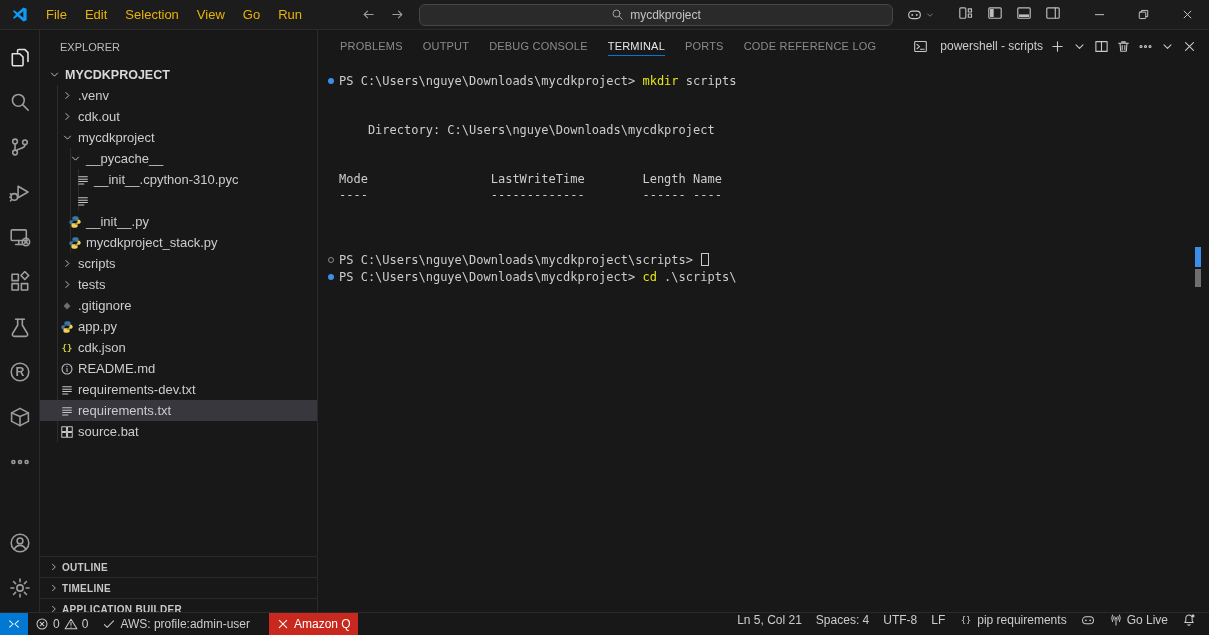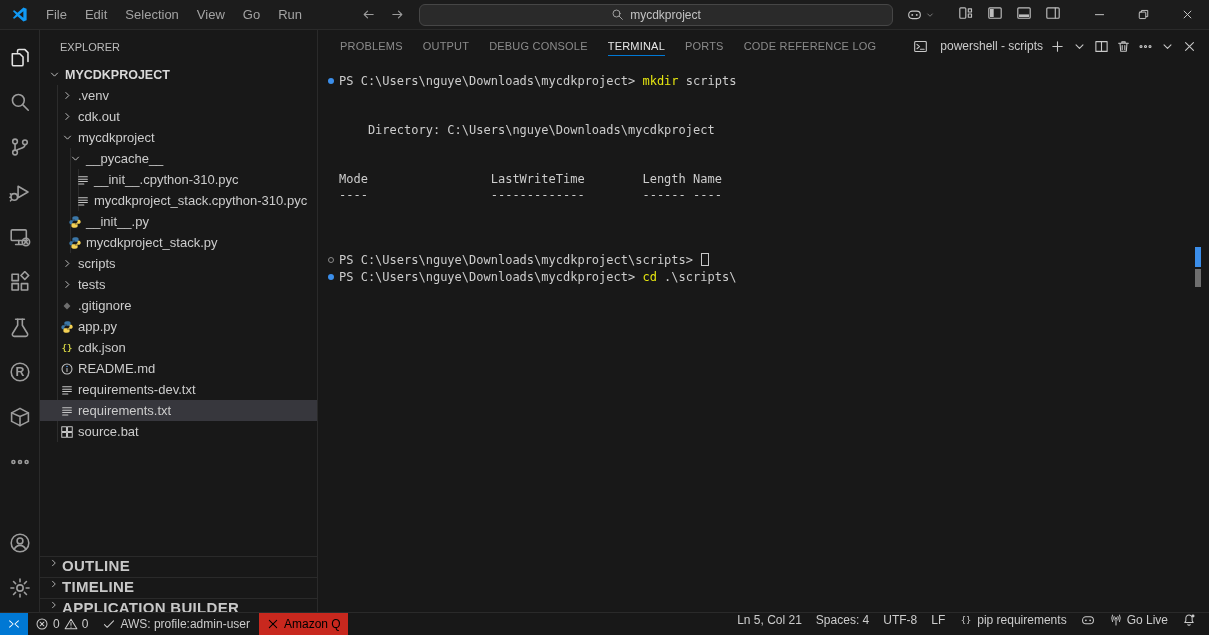--- a/index.html
+++ b/index.html
@@ -8,21 +8,21 @@
   #app{display:flex;flex-direction:column;width:1209px;height:635px}
 
   .ico{display:inline-flex;align-items:center;justify-content:center;line-height:0}
   .ico svg{width:1em;height:1em;display:block}
   .ico svg *{stroke:currentColor;fill:none;stroke-width:1.15;stroke-linecap:round;stroke-linejoin:round}
   .ico svg [style]{stroke:none}
 
   
   #titlebar{height:30px;flex:none;display:flex;align-items:center;background:#1c1c1c;border-bottom:1px solid #2a2a2a}
   #logo{font-size:17px;margin:0 9px 0 11px;color:var(--logo-blue)}
-  .menu-item{height:100%;display:flex;align-items:center;padding:0 9px;font-size:13px;color:#a3a3a3;cursor:pointer;border-radius:5px}
+  .menu-item{height:100%;display:flex;align-items:center;padding:0 9px;font-size:13px;color:#eab308;cursor:pointer;border-radius:5px}
   .nav-arrow{width:27px;display:flex;justify-content:center;font-size:15px;color:#9b9b9b;cursor:pointer}
   #nav-arrows{display:flex;margin-left:26px;gap:2px}
   #searchbox{width:474px;height:22px;margin:0 8px;background:#2a2a2a;border:1px solid #464646;border-radius:6px;
     display:flex;align-items:center;justify-content:center;gap:6px;font-size:12px;color:#c3c3c3;cursor:pointer}
   #searchbox .ico{font-size:13px;color:#a8a8a8}
   #copilot-btn{display:flex;align-items:center;gap:3px;padding:0 6px;font-size:15px;color:#c8c8c8;cursor:pointer}
   #copilot-btn .chev{font-size:10px;color:#9b9b9b}
   #layout-group{margin-left:auto;display:flex;gap:9px;margin-right:14px;color:#bdbdbd}
   #layout-group .tb-btn{font-size:16px;cursor:pointer;padding:2px}
   #window-controls{display:flex;height:100%}
@@ -41,21 +41,21 @@
   #sidebar-header .more{margin-left:auto;font-size:14px;color:#c4c4c4;cursor:pointer}
   #tree{position:relative}
   .tree-row{height:21px;display:flex;align-items:center;padding-left:6px;font-size:13px;color:#cccccc;cursor:pointer;white-space:nowrap;position:relative;z-index:1}
   .tree-row.selected{background:var(--selected-row)}
   .tree-row .slot{width:16px;flex:none;display:flex;align-items:center;justify-content:center;font-size:13px;color:#c5c5c5}
   .tree-row .slot .file-ico{font-size:14px}
   .tree-row .lbl{margin-left:3px}
   .tree-row.root .lbl{font-weight:700;color:#d9d9d9;font-size:12.5px}
   .guide{position:absolute;width:1px;background:rgba(255,255,255,.09);z-index:0}
   #sidebar-sections{position:absolute;left:0;right:0;top:526px}
-  .section-row{height:21px;border-top:1px solid #2a2a2a;display:flex;align-items:flex-start;padding-left:6px;font-size:15px;font-weight:700;letter-spacing:.3px;color:#c8c8c8;cursor:pointer}
+  .section-row{height:21px;border-top:1px solid #2a2a2a;display:flex;align-items:center;padding-left:6px;font-size:10px;font-weight:700;letter-spacing:.3px;color:#c8c8c8;cursor:pointer}
   .section-row .slot{width:16px;display:flex;align-items:center;justify-content:center;font-size:12px;color:#c5c5c5}
 
   
   #panel{flex:1;display:flex;flex-direction:column;min-width:0;background:#181818}
   #panel-header{height:32px;flex:none;display:flex;align-items:center}
   #panel-tabs{display:flex;margin-left:12px;height:100%}
   .panel-tab{padding:0 10px;display:flex;align-items:center;font-size:11px;color:#8b8b8b;cursor:pointer;position:relative;letter-spacing:.2px}
   .panel-tab.active{color:#e7e7e7}
   .panel-tab.active::after{content:"";position:absolute;left:10px;right:10px;bottom:6px;height:1px;background:var(--accent)}
   #panel-actions{margin-left:auto;display:flex;align-items:center;gap:7px;margin-right:12px;color:#c8c8c8}
@@ -70,21 +70,21 @@
   .term-text{white-space:pre}
   .term-text .yellow{color:var(--term-yellow)}
   .term-cursor{display:inline-block;width:8px;height:13px;border:1px solid #c8c8c8;vertical-align:-2px;margin-left:1px}
   .ov-mark{position:absolute;width:6px;right:8px;z-index:2}
 
   
   #statusbar{height:23px;flex:none;display:flex;align-items:stretch;background:#181818;border-top:1px solid #2a2a2a;font-size:12px;color:#cccccc}
   .sb-item{display:flex;align-items:center;gap:4px;padding:0 7px;cursor:pointer;white-space:nowrap}
   .sb-item .ico{font-size:14px}
   .sb-item.remote{background:var(--remote-blue);color:#ffffff;padding:0 7px}
-  .sb-item.error-bg{background:var(--error-red);color:#000000;margin-left:2px}
+  .sb-item.error-bg{background:var(--error-red);color:#ffffff;margin-left:12px}
   #sb-right{margin-left:auto;display:flex;align-items:flex-start;margin-right:6px}
   .sb-braces{font-family:"DejaVu Sans Mono",monospace;font-size:11px}
 </style>
 </head>
 <body>
 
 <div id="app">
 
   <div id="titlebar">
     <span id="logo" class="ico">
@@ -383,21 +383,20 @@
             <span class="indent" style="width: 29px;"></span>
             <span class="slot">
               <span class="ico file-ico">
                 <svg viewBox="0 0 16 16">
                   <g stroke="#8d8d8d">
                     <path d="M3 4.4h10M3 7.1h10M3 9.8h10M3 12.5h6"></path>
                   </g>
                 </svg>
               </span>
             </span>
-            <span class="lbl">mycdkproject_stack.cpython-310.pyc</span>
           </div>
           <div class="tree-row">
             <span class="indent" style="width: 21px;"></span>
             <span class="slot">
               <span class="ico file-ico">
                 <svg viewBox="0 0 16 16">
                   <path style="fill:var(--python-blue)" d="M7.9 1.5c-2.1 0-2.9.9-2.9 2v1.8h3.1v.6H3.8c-1.2 0-2.3.7-2.3 2.4S2.6 10.7 3.8 10.7h1.2V8.9c0-1.2 1-2.2 2.2-2.2h3.1c1 0 1.8-.8 1.8-1.8V3.5c0-1.1-1-2-2.3-2z"></path>
                   <path style="fill:var(--python-yellow)" d="M8.1 14.5c2.1 0 2.9-.9 2.9-2v-1.8H7.9v-.6h4.3c1.2 0 2.3-.7 2.3-2.4S13.4 5.3 12.2 5.3H11v1.8c0 1.2-1 2.2-2.2 2.2H5.7c-1 0-1.8.8-1.8 1.8v1.4c0 1.1 1 2 2.3 2z"></path>
                 </svg>
               </span>

